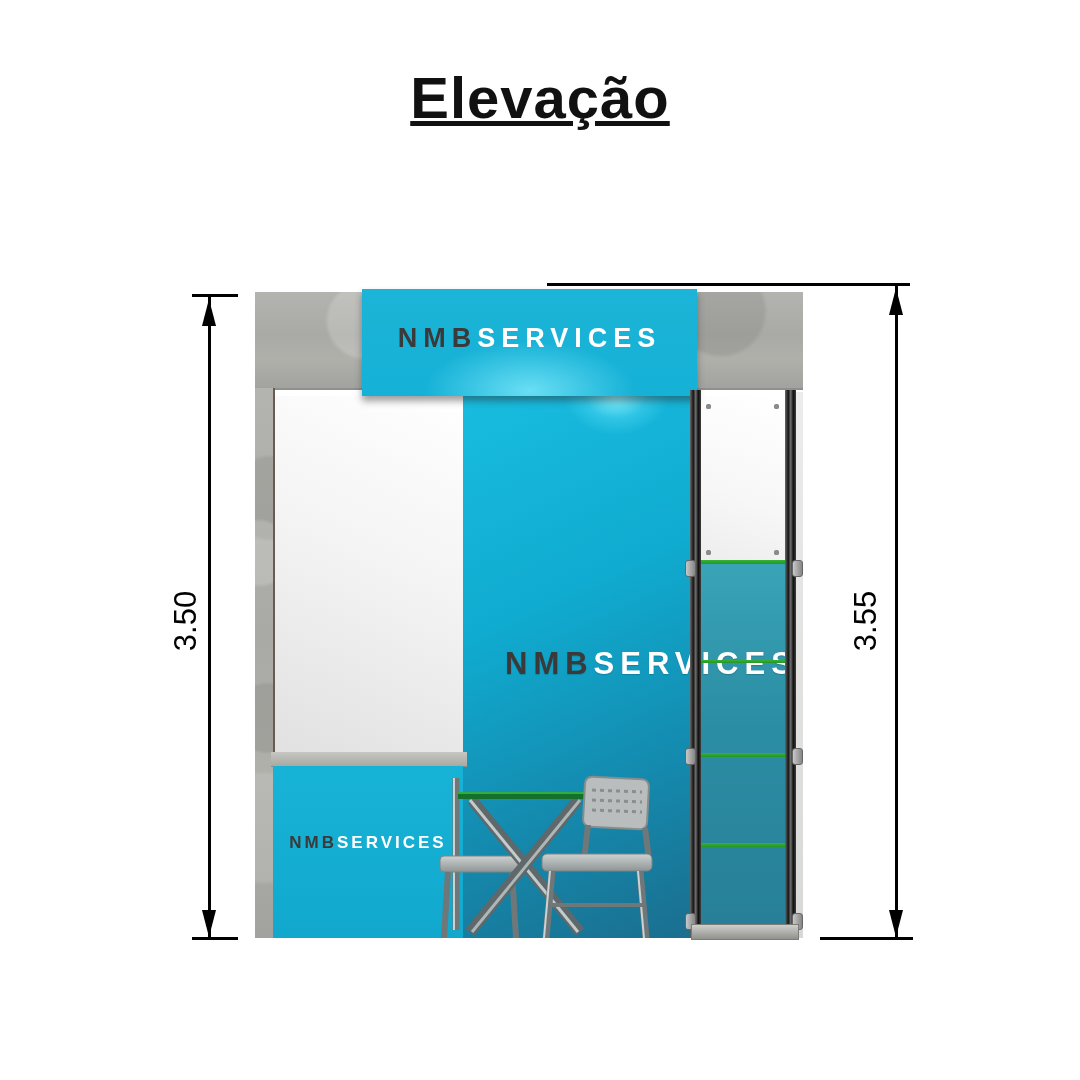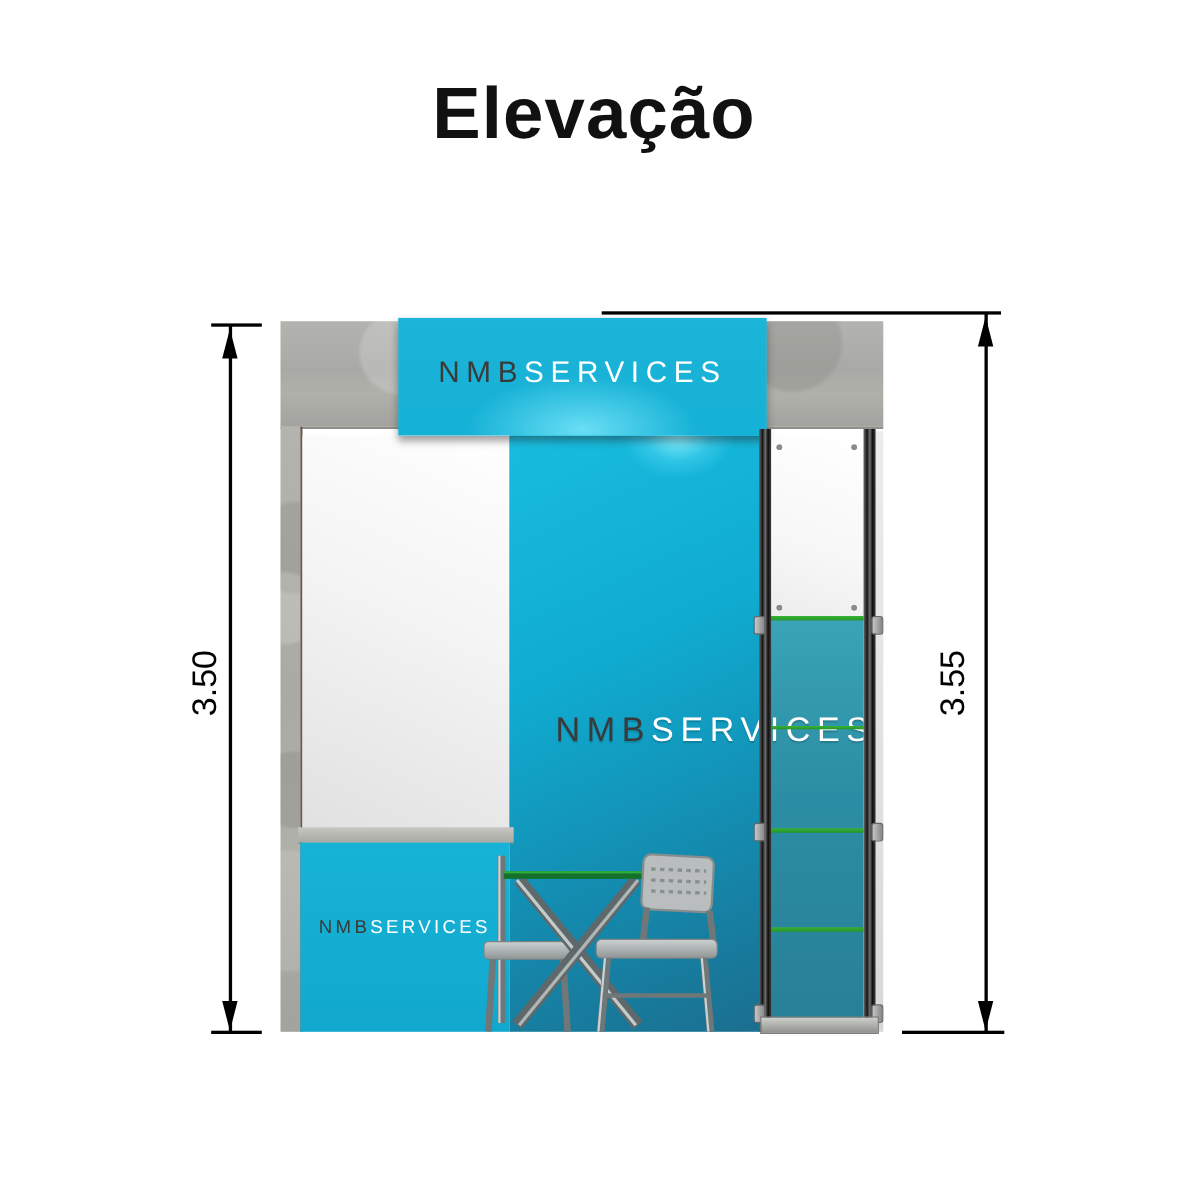--- a/index.html
+++ b/index.html
@@ -2,21 +2,21 @@
 <html><head>
 <meta charset="utf-8">
 <style>
   html,body{margin:0;padding:0;background:#ffffff;}
   .page{
     position:relative;width:1080px;height:1080px;background:#ffffff;overflow:hidden;
     font-family:"Liberation Sans", sans-serif;
   }
   .title{
     position:absolute;left:0;top:64px;width:1080px;margin:0;text-align:center;
-    font-size:66px;font-weight:700;color:#111;letter-spacing:1px;
+    font-size:58px;font-weight:700;color:#111;letter-spacing:1px;text-decoration:underline;
   }
   
   .abs{position:absolute;}
   .concrete{
     background:
       radial-gradient(circle at 20% 30%, rgba(255,255,255,.18) 0 8%, transparent 9%),
       radial-gradient(circle at 70% 60%, rgba(120,120,115,.25) 0 10%, transparent 11%),
       radial-gradient(circle at 45% 80%, rgba(255,255,255,.12) 0 12%, transparent 13%),
       radial-gradient(circle at 85% 20%, rgba(110,110,105,.2) 0 9%, transparent 10%),
       linear-gradient(180deg,#b3b3af 0%,#a9a9a5 45%,#b0b0ab 70%,#a2a29e 100%);
@@ -46,21 +46,21 @@
   }
   
   .banner{
     left:362px;top:289px;width:335px;height:107px;
     background:
       radial-gradient(ellipse 150px 70px at 50% 95%, rgba(120,230,250,.85) 0%, rgba(120,230,250,0) 70%),
       linear-gradient(180deg,#1cb4d7 0%,#15b1d6 100%);
     box-shadow:0 5px 7px rgba(40,40,40,.45);
     display:flex;align-items:center;justify-content:center;
   }
-  .logo{white-space:nowrap;font-weight:400;letter-spacing:6px;}
+  .logo{white-space:nowrap;font-weight:700;letter-spacing:6px;}
   .logo .dark{color:#3a3a3a;}
   .logo .light{color:#ffffff;}
   .banner .logo{font-size:27px;margin-top:-8px;}
   .wall-logo{
     left:505px;top:646px;width:300px;font-size:31px;z-index:5;
     text-shadow:0 1px 1px rgba(0,60,70,.25);
   }
   .counter-logo{
     left:273px;top:833px;width:190px;text-align:center;font-size:17px;
   }

